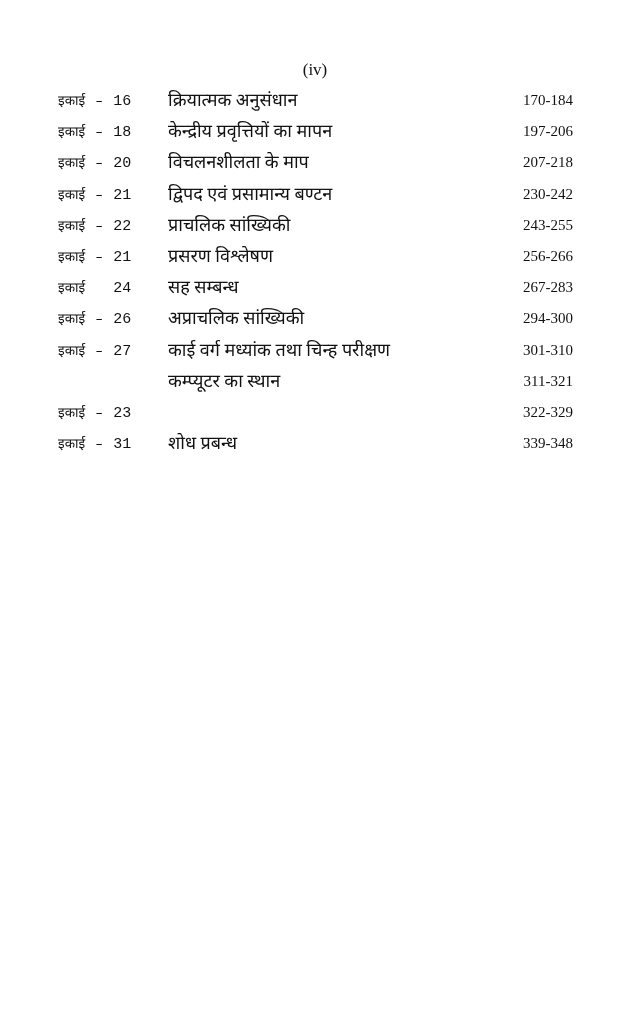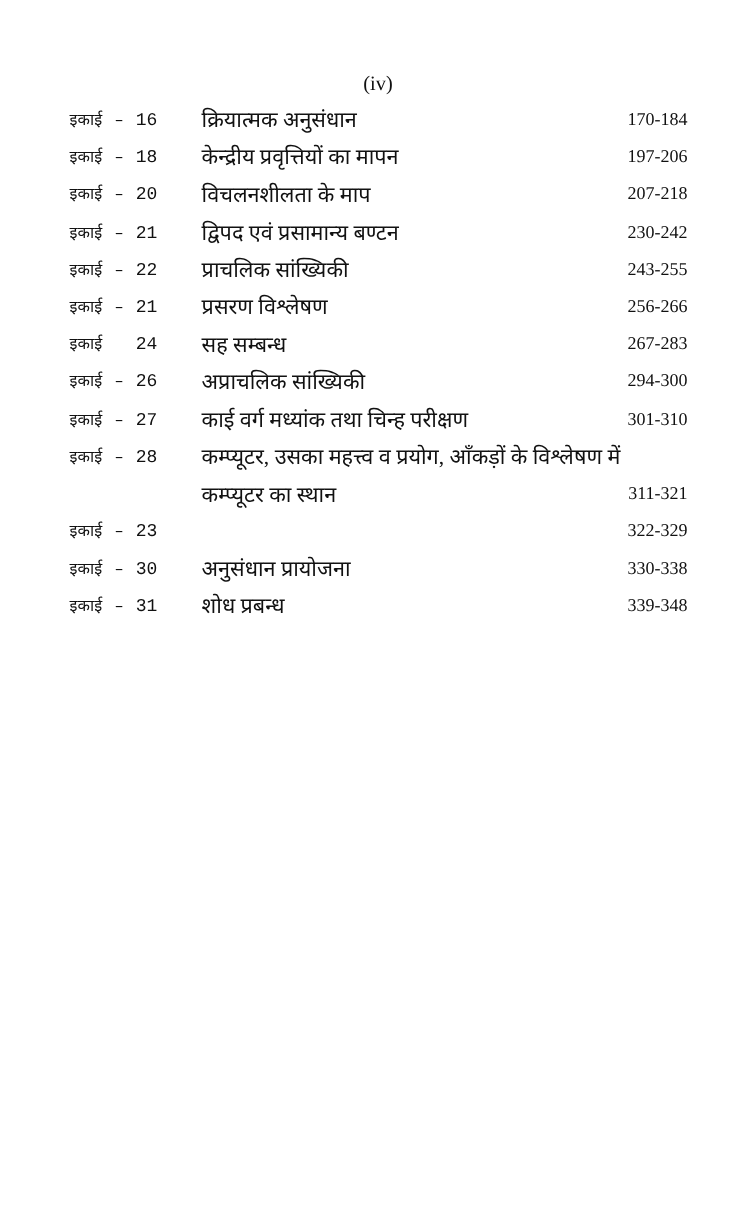--- a/index.html
+++ b/index.html
@@ -62,36 +62,26 @@
       <span class="unit"><span>इकाई</span><span style="display: inline-block; width: 28px; text-align: center;">–</span><span class="unit-num">26</span></span>
       <span class="title">अप्राचलिक सांख्यिकी</span>
       <span class="pages">294-300</span>
     </div>
     <div class="row">
       <span class="unit"><span>इकाई</span><span style="display: inline-block; width: 28px; text-align: center;">–</span><span class="unit-num">27</span></span>
       <span class="title">काई वर्ग मध्यांक तथा चिन्ह परीक्षण</span>
       <span class="pages">301-310</span>
     </div>
     <div class="row">
-      <span class="unit"><span>इकाई</span><span style="display: inline-block; width: 28px; text-align: center;">–</span><span class="unit-num">28</span></span>
-      <span class="title">कम्प्यूटर, उसका महत्त्व व प्रयोग, आँकड़ों के विश्लेषण में</span>
-      <span class="pages"></span>
-    </div>
-    <div class="row">
       <span class="unit"></span>
       <span class="title">कम्प्यूटर का स्थान</span>
       <span class="pages">311-321</span>
     </div>
     <div class="row">
       <span class="unit"><span>इकाई</span><span style="display: inline-block; width: 28px; text-align: center;">–</span><span class="unit-num">23</span></span>
       <span class="pages">322-329</span>
     </div>
     <div class="row">
-      <span class="unit"><span>इकाई</span><span style="display: inline-block; width: 28px; text-align: center;">–</span><span class="unit-num">30</span></span>
-      <span class="title">अनुसंधान प्रायोजना</span>
-      <span class="pages">330-338</span>
-    </div>
-    <div class="row">
       <span class="unit"><span>इकाई</span><span style="display: inline-block; width: 28px; text-align: center;">–</span><span class="unit-num">31</span></span>
       <span class="title">शोध प्रबन्ध</span>
       <span class="pages">339-348</span>
     </div>
   </div>
 
 </body></html>

